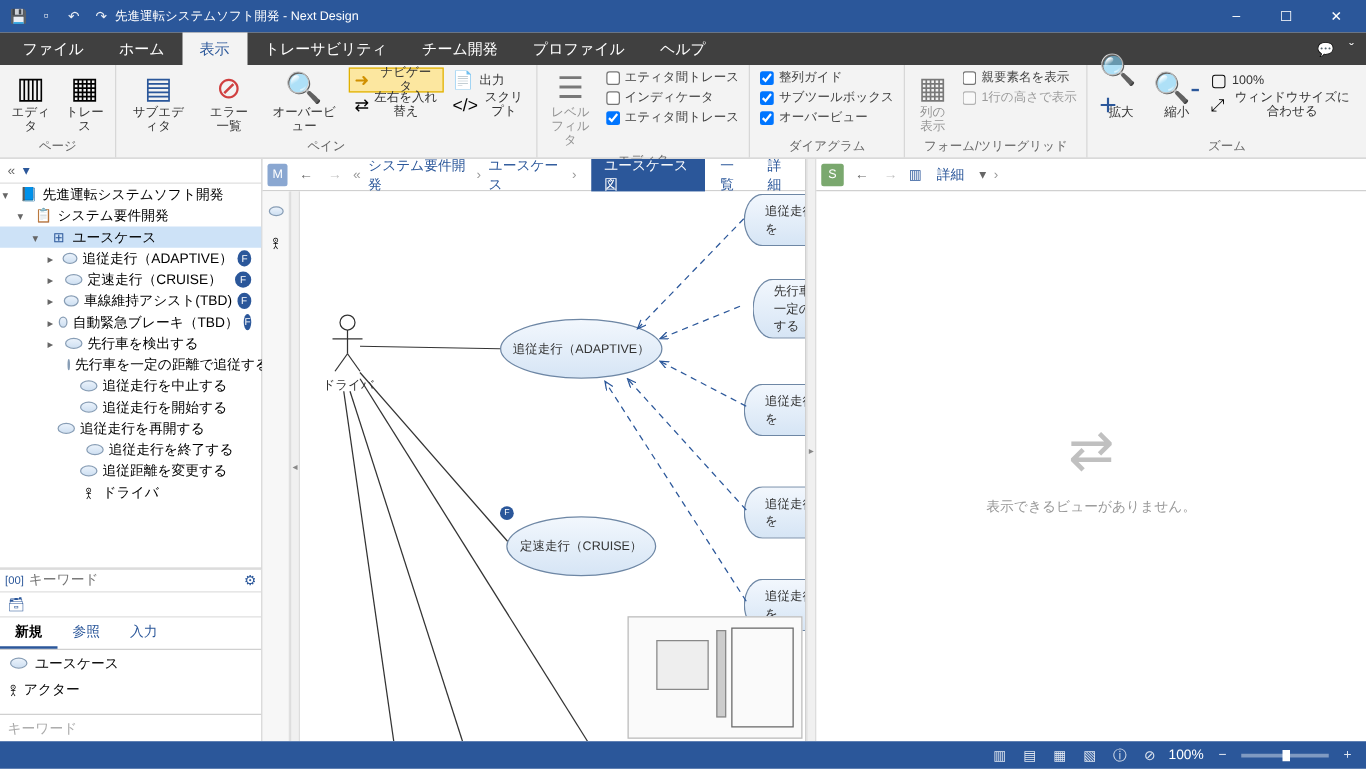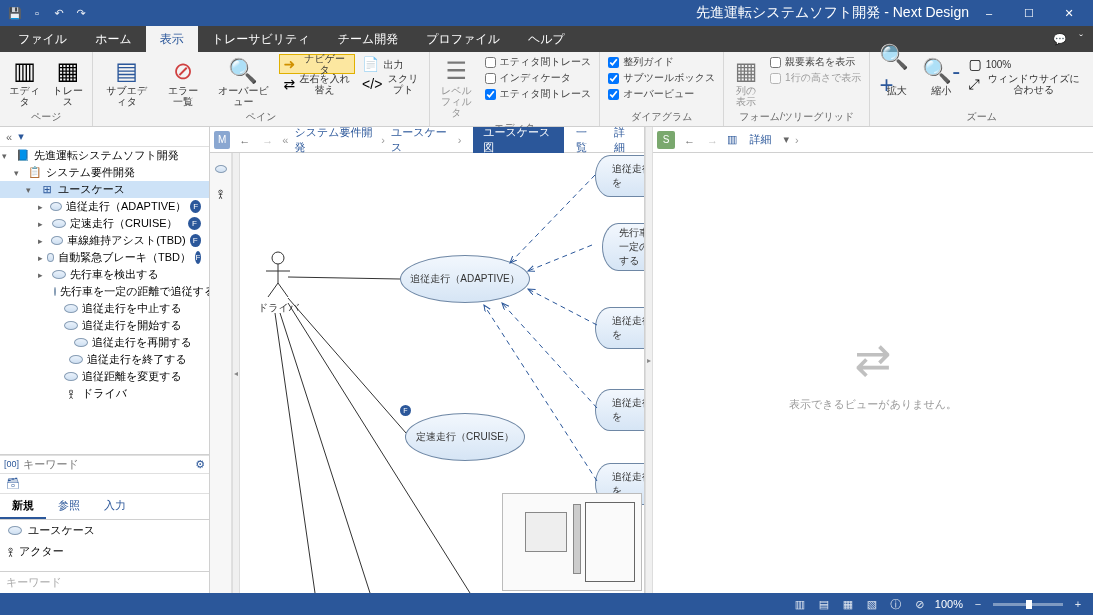--- a/index.html
+++ b/index.html
@@ -2,21 +2,21 @@
 <html><head>
 <meta charset="utf-8">
 <style>
 * { margin: 0; padding: 0; box-sizing: border-box; font-family: 'Meiryo UI', 'Yu Gothic UI', sans-serif; }
 body { width: 1093px; height: 615px; overflow: hidden; background: #fff; font-size: 11px; display: flex; flex-direction: column; }
 
 
 .titlebar { height: 26px; background: #2b579a; color: #fff; display: flex; align-items: center; padding: 0 4px; }
 .titlebar .qa { display: flex; gap: 8px; padding: 0 4px; }
 .titlebar .qa span { width: 14px; cursor: pointer; text-align: center; opacity: .9; }
-.titlebar .title { flex: 1; text-align: right; font-size: 14px; }
+.titlebar .title { flex: 1; text-align: left; font-size: 10px; }
 .titlebar .winbtns { display: flex; }
 .titlebar .winbtns span { width: 40px; text-align: center; cursor: pointer; }
 
 
 .menubar { height: 26px; background: #404040; color: #fff; display: flex; align-items: stretch; padding-left: 4px; }
 .menubar .m { padding: 5px 14px; font-size: 12px; cursor: pointer; }
 .menubar .m.active { background: #f3f3f3; color: #2b579a; }
 .menubar .spacer { flex: 1; }
 .menubar .right { display: flex; align-items: center; gap: 12px; padding: 0 10px; }
 
@@ -333,21 +333,21 @@
           <div class="node" style="padding-left: 50px;">
             <span class="tw"></span>
             <span class="ellipse-ic"></span>
             <span>追従走行を中止する</span>
           </div>
           <div class="node" style="padding-left: 50px;">
             <span class="tw"></span>
             <span class="ellipse-ic"></span>
             <span>追従走行を開始する</span>
           </div>
-          <div class="node" style="padding-left: 32px; margin-left: 28px;">
+          <div class="node" style="padding-left: 32px;">
             <span class="tw"></span>
             <span class="ellipse-ic"></span>
             <span>追従走行を再開する</span>
           </div>
           <div class="node" style="padding-left: 55px;">
             <span class="tw"></span>
             <span class="ellipse-ic"></span>
             <span>追従走行を終了する</span>
           </div>
           <div class="node" style="padding-left: 50px;">

